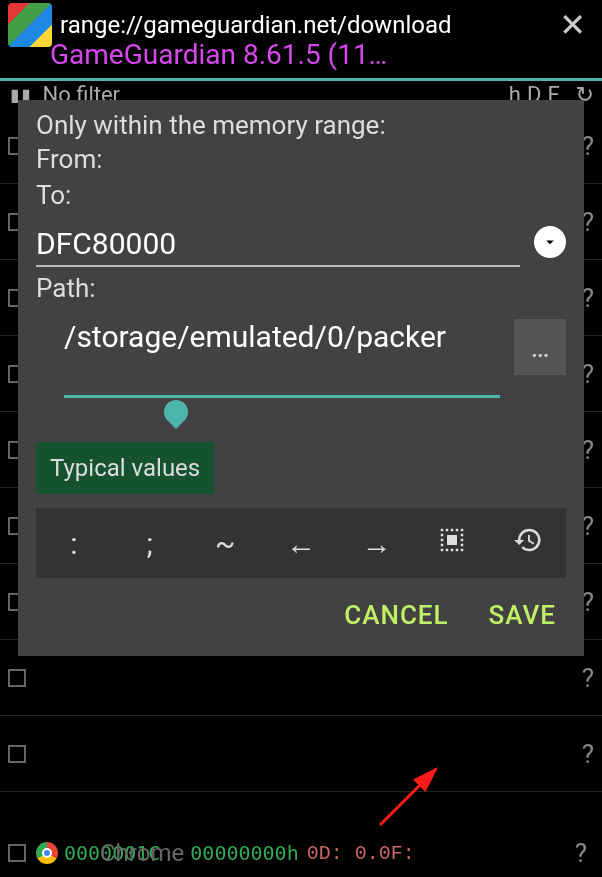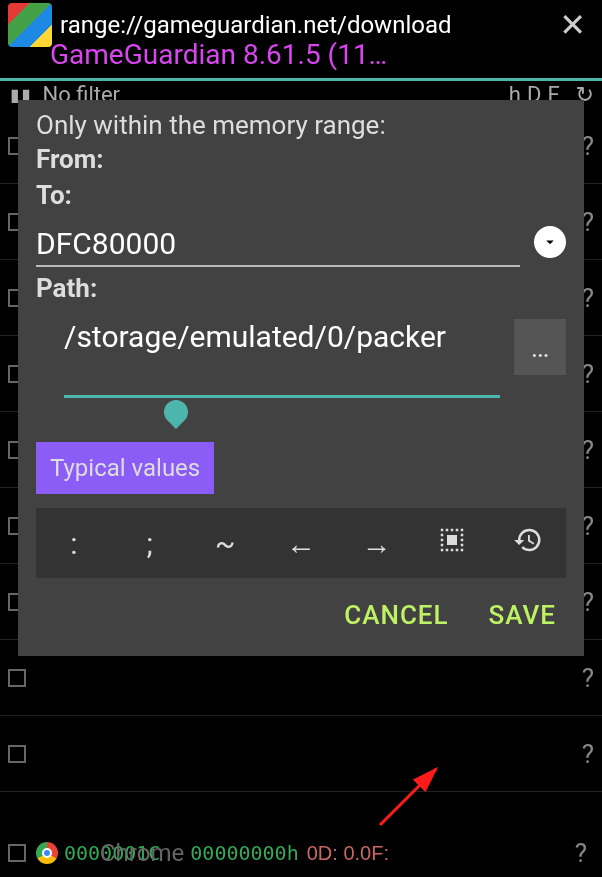--- a/index.html
+++ b/index.html
@@ -15,56 +15,56 @@
     .app-title-row { position: absolute; top: 38px; left: 50px; color: #d946ef; font-size: 28px; z-index: 1; white-space: nowrap; }
     
     .filter-row { position: absolute; top: 78px; left: 0; right: 0; height: 30px; display: flex; align-items: center; padding: 0 8px; z-index: 1; background: #000; border-top: 3px solid #4db6ac; color: #aaa; font-size: 22px; }
     .filter-row .pause { color: #aaa; margin-right: 12px; font-family: monospace; letter-spacing: -2px; }
     .filter-row .spacer { flex: 1; }
     .filter-row .flags { color: #aaa; letter-spacing: 6px; text-decoration: underline; text-decoration-color: #4db6ac; }
     .filter-row .refresh { margin-left: 10px; font-size: 22px; }
     
     .dialog { position: absolute; top: 100px; left: 18px; width: 566px; background: #424242; z-index: 3; color: #e0e0e0; padding: 10px 18px 10px 18px; }
     .dialog-title { font-size: 26px; color: #ddd; margin-bottom: 2px; }
-    .label { font-size: 26px; color: #ddd; margin-top: 4px; margin-bottom: 6px; font-weight: bold; }
+    .label { font-size: 26px; color: #ddd; margin-top: 4px; margin-bottom: 6px; }
     
     .field-row { display: flex; align-items: center; gap: 14px; margin-bottom: 6px; }
     .field-row.path-row { align-items: flex-start; }
     .input { flex: 1; background: transparent; border: none; border-bottom: 2px solid #bbb; color: #fff; font-size: 30px; padding: 10px 0 4px 0; outline: none; font-family: inherit; }
     .input.active { border-bottom: 3px solid #4db6ac; }
     .pathwrap { flex: 1; position: relative; margin-left: 28px; }
     .pathwrap .input { width: 100%; font-size: 30px; line-height: 1.2; min-height: 74px; resize: none; }
     
     .dropdown-btn { width: 32px; height: 32px; background: #fff; border-radius: 50%; display: flex; align-items: center; justify-content: center; cursor: pointer; }
     .dropdown-btn svg { width: 18px; height: 18px; fill: #000; }
     
     .more-btn { width: 52px; height: 56px; background: #555; display: flex; align-items: center; justify-content: center; color: #ddd; font-size: 28px; cursor: pointer; margin-top: 10px; }
     
     .caret { width: 24px; height: 24px; background: #4db6ac; border-radius: 50% 50% 50% 0; transform: rotate(-45deg); position: absolute; left: 100px; bottom: -22px; }
     
-    .typical-btn { display: inline-block; background: #8b5cf6; color: #ddd; font-size: 24px; padding: 12px 14px; margin-top: 34px; cursor: pointer; }
+    .typical-btn { display: inline-block; background: #14532d; color: #ddd; font-size: 24px; padding: 12px 14px; margin-top: 34px; cursor: pointer; }
     
     .toolbar { display: flex; background: #333; margin-top: 14px; height: 70px; align-items: center; justify-content: space-around; }
     .tool { color: #ddd; font-size: 30px; cursor: pointer; width: 50px; text-align: center; }
     .tool svg { width: 30px; height: 30px; fill: #ddd; }
     
     .actions { display: flex; justify-content: flex-end; gap: 40px; padding: 22px 10px 16px 0; }
     .action-btn { color: #bef264; font-size: 26px; font-weight: 500; cursor: pointer; letter-spacing: 1px; }
     
     .arrow-annotation { position: absolute; z-index: 5; pointer-events: none; }
     
     .bg-rows { position: absolute; left: 0; right: 0; z-index: 1; }
     .bg-row { height: 76px; border-bottom: 1px solid #222; display: flex; align-items: center; padding: 0 8px; color: #555; font-size: 18px; }
     .bg-row .cb { width: 18px; height: 18px; border: 2px solid #666; margin-right: 10px; }
     .bg-row .q { margin-left: auto; color: #888; font-size: 26px; }
     .bottom-row { position: absolute; bottom: 4px; left: 0; right: 7px; height: 40px; display: flex; align-items: center; padding: 0 8px; color: #555; z-index: 1; }
     .bottom-row .cb { width: 18px; height: 18px; border: 2px solid #666; margin-right: 10px; }
     .bottom-row .addr { color: #3a5; font-family: monospace; font-size: 20px; }
     .bottom-row .chrome { color: #666; font-size: 24px; position: absolute; left: 100px; }
-    .bottom-row .vals { color: #c66; font-family: Liberation Sans, sans-serif; font-size: 20px; }
+    .bottom-row .vals { color: #c66; font-family: Liberation Mono, monospace; font-size: 20px; }
     .bottom-row .q { margin-left: auto; color: #888; font-size: 26px; }
     .chrome-icon { width: 22px; height: 22px; border-radius: 50%; background: conic-gradient(#ea4335 0 120deg, #fbbc05 120deg 240deg, #34a853 240deg); margin-right: 6px; position: relative; }
     .chrome-icon::after { content: ''; position: absolute; inset: 6px; background: #4285f4; border: 2px solid #fff; border-radius: 50%; }
   </style>
 </head>
 <body>
 
 <div class="backdrop"></div>
 
 <div class="bg-rows" style="top:108px;">

